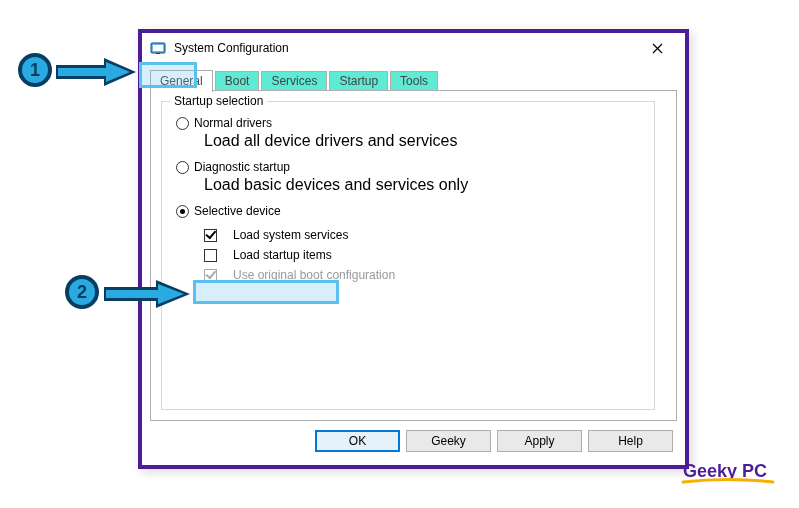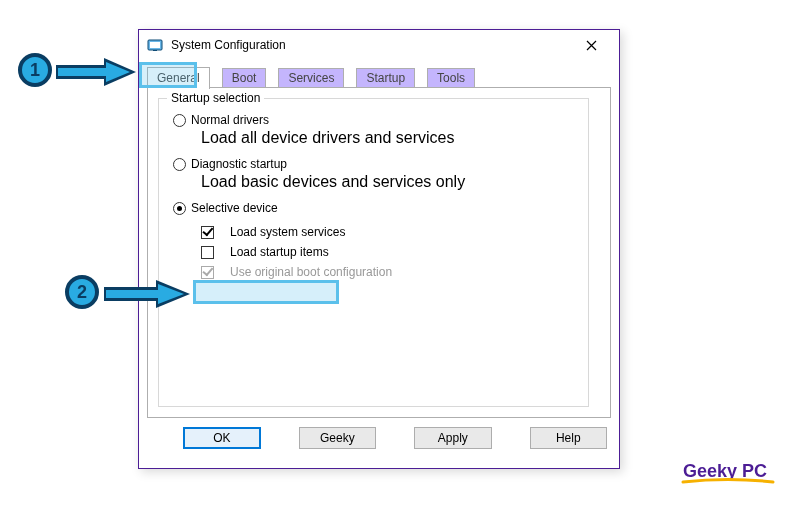--- a/index.html
+++ b/index.html
@@ -10,24 +10,24 @@
     background: #fff;
     font-family: 'Segoe UI', Tahoma, sans-serif;
     font-size: 12px;
     color: #000;
     position: relative;
   }
   .dialog {
     position: absolute;
     left: 138px;
     top: 29px;
-    width: 482px;
+    width: 551px;
     height: 440px;
     background: #fff;
-    border: 1px solid #4c1d95;
+    border: 4px solid #4c1d95;
     box-shadow: 3px 3px 10px rgba(0,0,0,.15);
   }
   .titlebar {
     height: 30px;
     display: flex;
     align-items: center;
     padding: 0 8px;
     background: #fff;
   }
   .titlebar .app-icon {
@@ -46,27 +46,27 @@
   .tabstrip {
     display: flex;
     padding: 6px 8px 0 8px;
     position: relative;
   }
   .tab {
     padding: 3px 9px 4px;
     border: 1px solid #aeaeae;
     border-bottom: none;
     background: #fff;
-    margin-right: 12px;
+    margin-right: 2px;
     font-size: 12px;
     position: relative;
     cursor: pointer;
     color: #444;
   }
-  .tab.inactive { background: #c4b5fd; top: 2px; padding-top: 2px; padding-bottom: 3px;}
+  .tab.inactive { background: #5eead4; top: 2px; padding-top: 2px; padding-bottom: 3px;}
   .tab.active {
     background: #fff;
     z-index: 2;
     top: 1px;
   }
   .tab-panel {
     margin: 0 8px 8px 8px;
     border: 1px solid #aeaeae;
     padding: 10px 21px 10px 10px;
     position: relative;
@@ -131,21 +131,20 @@
     padding: 0 12px 12px 12px;
   }
   .btn {
     width: 85px;
     height: 22px;
     border: 1px solid #adadad;
     background: #e9e9e9;
     font-size: 12px;
     display: flex; align-items: center; justify-content: center;
     cursor: pointer;
-    margin-left: 32px;
   }
   .btn.default {
     border: 2px solid #0078d7;
     background: #e5f1fb;
   }
   
   .hl {
     position: absolute;
     border: 3px solid #5bc0eb;
     background: rgba(91,192,235,.25);

